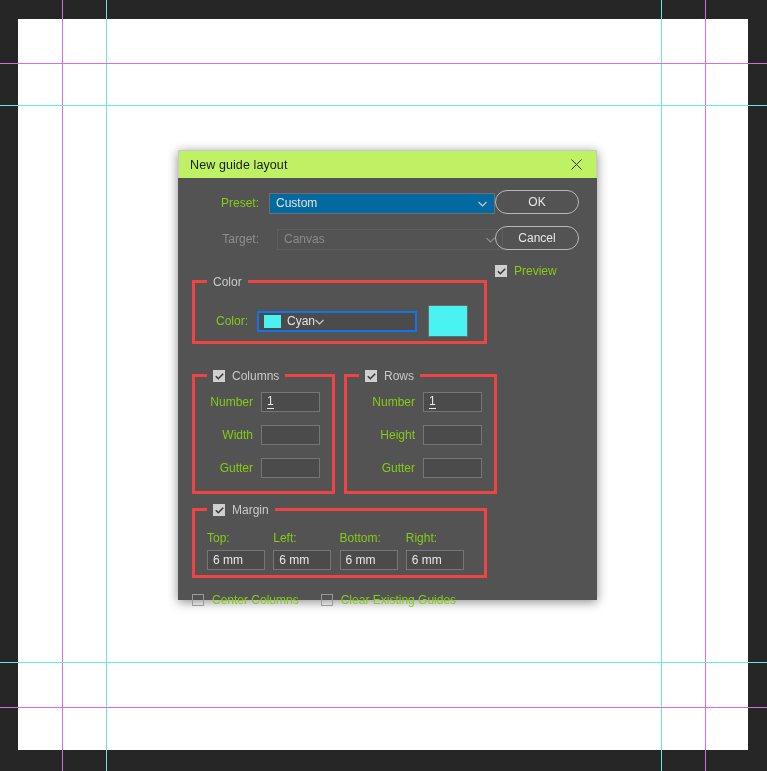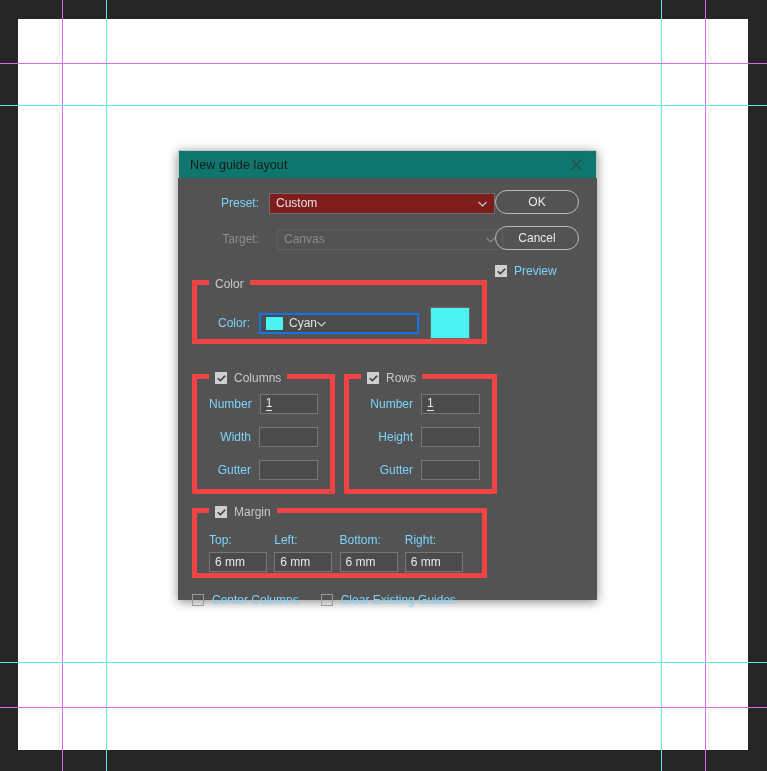--- a/index.html
+++ b/index.html
@@ -44,21 +44,21 @@
     position: absolute;
     left: 178px;
     top: 150px;
     width: 419px;
     box-shadow: 0 2px 10px rgba(0,0,0,0.45);
     background: #535353;
   }
 
   .title-bar {
     height: 28px;
-    background: #0f766e;
+    background: #bef264;
     display: flex;
     align-items: center;
     justify-content: space-between;
     padding: 0 0 0 11px;
     box-sizing: border-box;
     border: 1px solid #c8c8c8;
     border-bottom: none;
   }
   .title-text {
     font-size: 12.5px;
@@ -77,21 +77,21 @@
 
   .dialog-body {
     padding: 12px 14px 14px 14px;
     box-sizing: border-box;
     position: relative;
     background: #535353;
     height: 422px;
   }
 
   .label {
-    color: #7dd3fc;
+    color: #84cc16;
     font-size: 12px;
   }
   .label.dim { color: #8e8e8e; }
 
   
   .field-row {
     display: flex;
     align-items: center;
     margin-bottom: 0;
     height: 22px;
@@ -99,21 +99,21 @@
   .field-row .label {
     width: 77px;
     text-align: right;
     padding-right: 10px;
     box-sizing: border-box;
   }
 
   .select {
     width: 226px;
     height: 21px;
-    background: #7f1d1d;
+    background: #0369a1;
     border: 1px solid #6e6e6e;
     box-sizing: border-box;
     display: flex;
     align-items: center;
     padding: 0 6px;
     color: #e3e3e3;
     font-size: 12px;
     position: relative;
     cursor: pointer;
   }
@@ -179,21 +179,21 @@
   }
   .cb.unchecked {
     background: transparent;
     border: 1px solid #9a9a9a;
   }
   .cb svg { display: block; }
 
   
   .group {
     position: relative;
-    border: 5px solid #ef4444;
+    border: 3px solid #ef4444;
     box-sizing: border-box;
     padding: 14px 12px 12px 12px;
   }
   .group > .group-title {
     position: absolute;
     top: -8px;
     left: 12px;
     background: #535353;
     padding: 0 6px;
     font-size: 12px;

